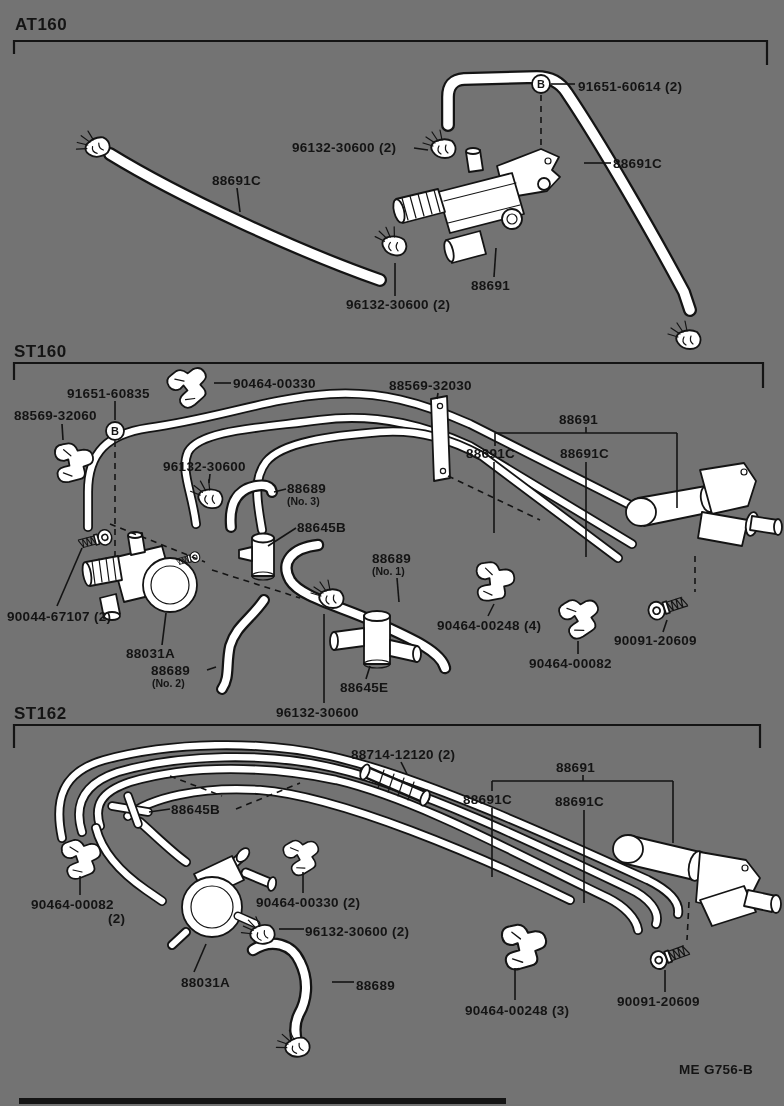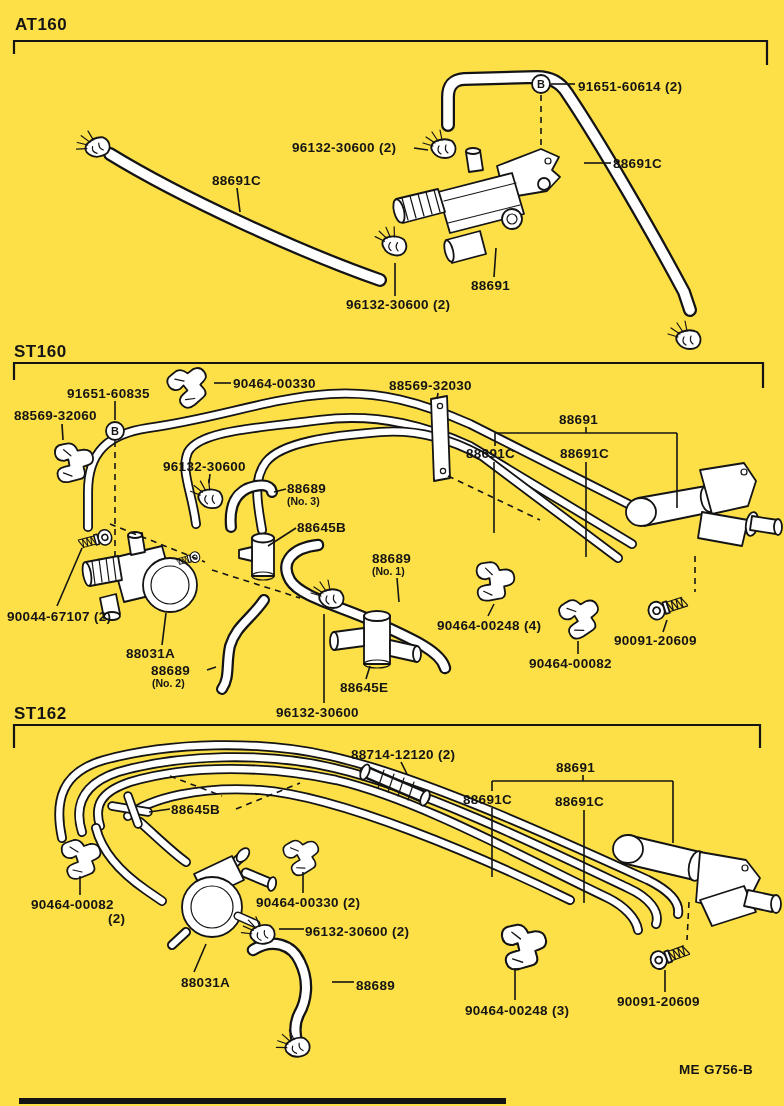--- a/index.html
+++ b/index.html
@@ -1,16 +1,16 @@
 <!DOCTYPE html>
 <html><head>
 <meta charset="utf-8">
 <style>
   html,body{margin:0;padding:0;background:#e8e8e8;}
-  #page{position:relative;width:784px;height:1106px;background:#fde047;margin:0 auto;
+  #page{position:relative;width:784px;height:1106px;background:#737373;margin:0 auto;
         font-family:"Liberation Sans",sans-serif;}
   svg{display:block}
   .t{font:700 13.5px "Liberation Sans",sans-serif;fill:#141414;letter-spacing:.3px;}
   .t-sub{font:700 10.5px "Liberation Sans",sans-serif;fill:#141414;}
   .t-hdr{font:700 17px "Liberation Sans",sans-serif;fill:#141414;letter-spacing:.5px;}
   .t-b{font:700 11px "Liberation Sans",sans-serif;fill:#141414;text-anchor:middle;}
   .ln{stroke:#141414;stroke-width:1.6;fill:none;}
   .dash{stroke:#141414;stroke-width:1.6;fill:none;stroke-dasharray:6 5;}
   .frame{stroke:#141414;stroke-width:2.2;fill:none;}
   .tube{fill:none;stroke-linecap:round;stroke-linejoin:round;}

